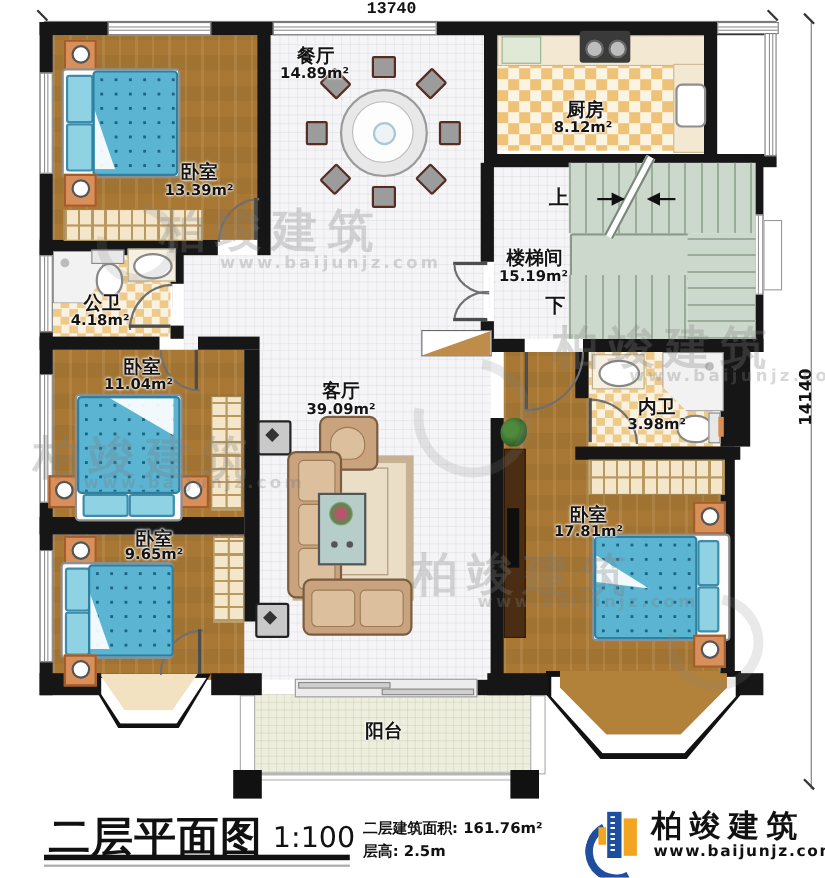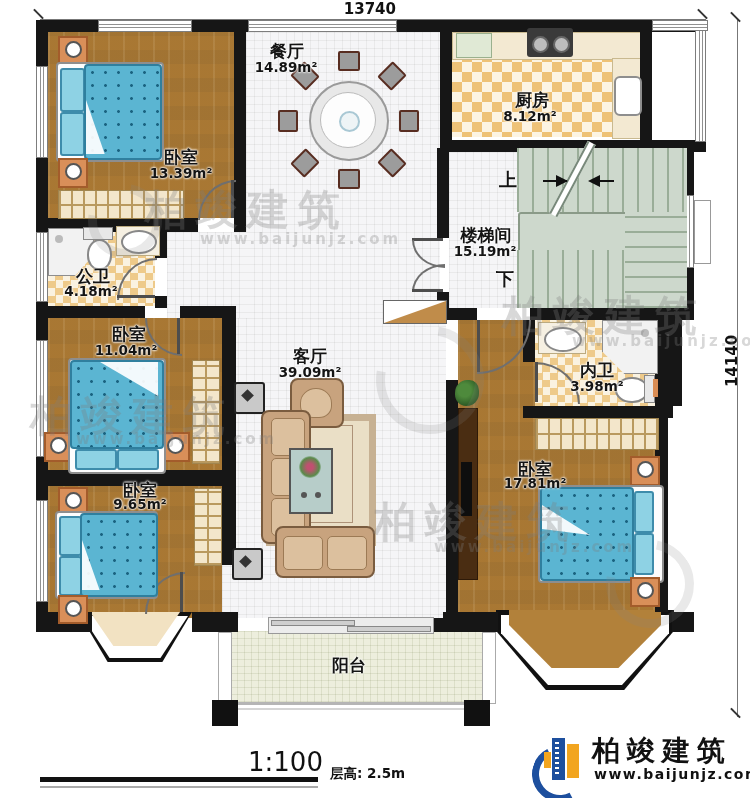--- a/index.html
+++ b/index.html
@@ -63,21 +63,21 @@
   .dimline{position:absolute;background:#777;}
   .dimtxt{position:absolute;font-weight:700;font-size:15px;color:#111;}
   .arrowline{position:absolute;background:#111;height:2px;}
   .tri{position:absolute;width:0;height:0;}
 </style>
 </head>
 <body>
 
 <div id="plan">
 
-  <div class="dimtxt" style="left:336px;top:0px;width:60px;text-align:right;">13740</div>
+  <div class="dimtxt" style="left:326px;top:0px;width:60px;text-align:center;font-family:Liberation Mono, monospace;">13740</div>
   <div class="dimline" style="left:40px;top:19px;width:666px;height:1px;"></div>
   <div class="tick" style="left:32px;top:13px;"></div>
   <div class="tick" style="left:696px;top:13px;"></div>
   <div class="dimline" style="left:737px;top:19px;width:1px;height:698px;"></div>
   <div class="tick" style="left:729px;top:16px;"></div>
   <div class="tick" style="left:729px;top:712px;"></div>
   <div class="dimtxt" style="left:687px;top:352px;width:90px;text-align:center;transform:rotate(-90deg);">14140</div>
 
   <div class="wood" style="left:48px;top:32px;width:188px;height:186px;"></div>
   <div class="tile" style="left:246px;top:32px;width:194px;height:286px;"></div>
@@ -335,23 +335,28 @@
   <div class="wm wmu" style="left:200px;top:230px;">www.baijunjz.com</div>
   <div class="wm" style="left:502px;top:288px;">柏竣建筑</div>
   <div class="wm wmu" style="left:572px;top:332px;">www.baijunjz.com</div>
   <div class="wmc" style="left:376px;top:326px;width:90px;height:90px;"></div>
   <div class="wm" style="left:30px;top:388px;">柏竣建筑</div>
   <div class="wm wmu" style="left:76px;top:430px;">www.baijunjz.com</div>
   <div class="wmc" style="left:606px;top:540px;width:70px;height:70px;"></div>
   <div class="wm" style="left:374px;top:494px;">柏竣建筑</div>
   <div class="wm wmu" style="left:434px;top:538px;">www.baijunjz.com</div>
 
+  <div class="abs" style="left:44px;top:736px;font-size:38px;font-weight:700;color:#111;letter-spacing:1px;">二层平面图</div>
   <div class="abs" style="left:248px;top:747px;font-size:26px;color:#111;">1:100</div>
   <div class="abs" style="left:40px;top:777px;width:278px;height:5px;background:#111;"></div>
   <div class="abs" style="left:40px;top:786px;width:278px;height:2px;background:#aaa;"></div>
+  <div class="abs" style="left:330px;top:744px;font-size:13.5px;font-weight:700;color:#111;">
+    <span>二层建筑面积:</span>
+    <span>161.76m²</span>
+  </div>
   <div class="abs" style="left:330px;top:765px;font-size:13.5px;font-weight:700;color:#111;">
     <span>层高:</span>
     <span>2.5m</span>
   </div>
 
   <div class="abs" style="left:530px;top:728px;width:210px;height:62px;">
     <div class="abs" style="left:0;top:4px;width:58px;height:58px;">
       <div class="abs" style="left:2px;top:14px;width:42px;height:42px;border:7px solid #1d4f9e;border-top-color:transparent;border-right-color:transparent;border-radius:50%;transform:rotate(18deg);"></div>
       <div class="abs" style="left:22px;top:6px;width:13px;height:42px;background:#1d4f9e;"></div>
       <div class="abs" style="left:25px;top:10px;width:4px;height:32px;background-image:repeating-linear-gradient(#fff 0 2px,transparent 2px 5px);"></div>

